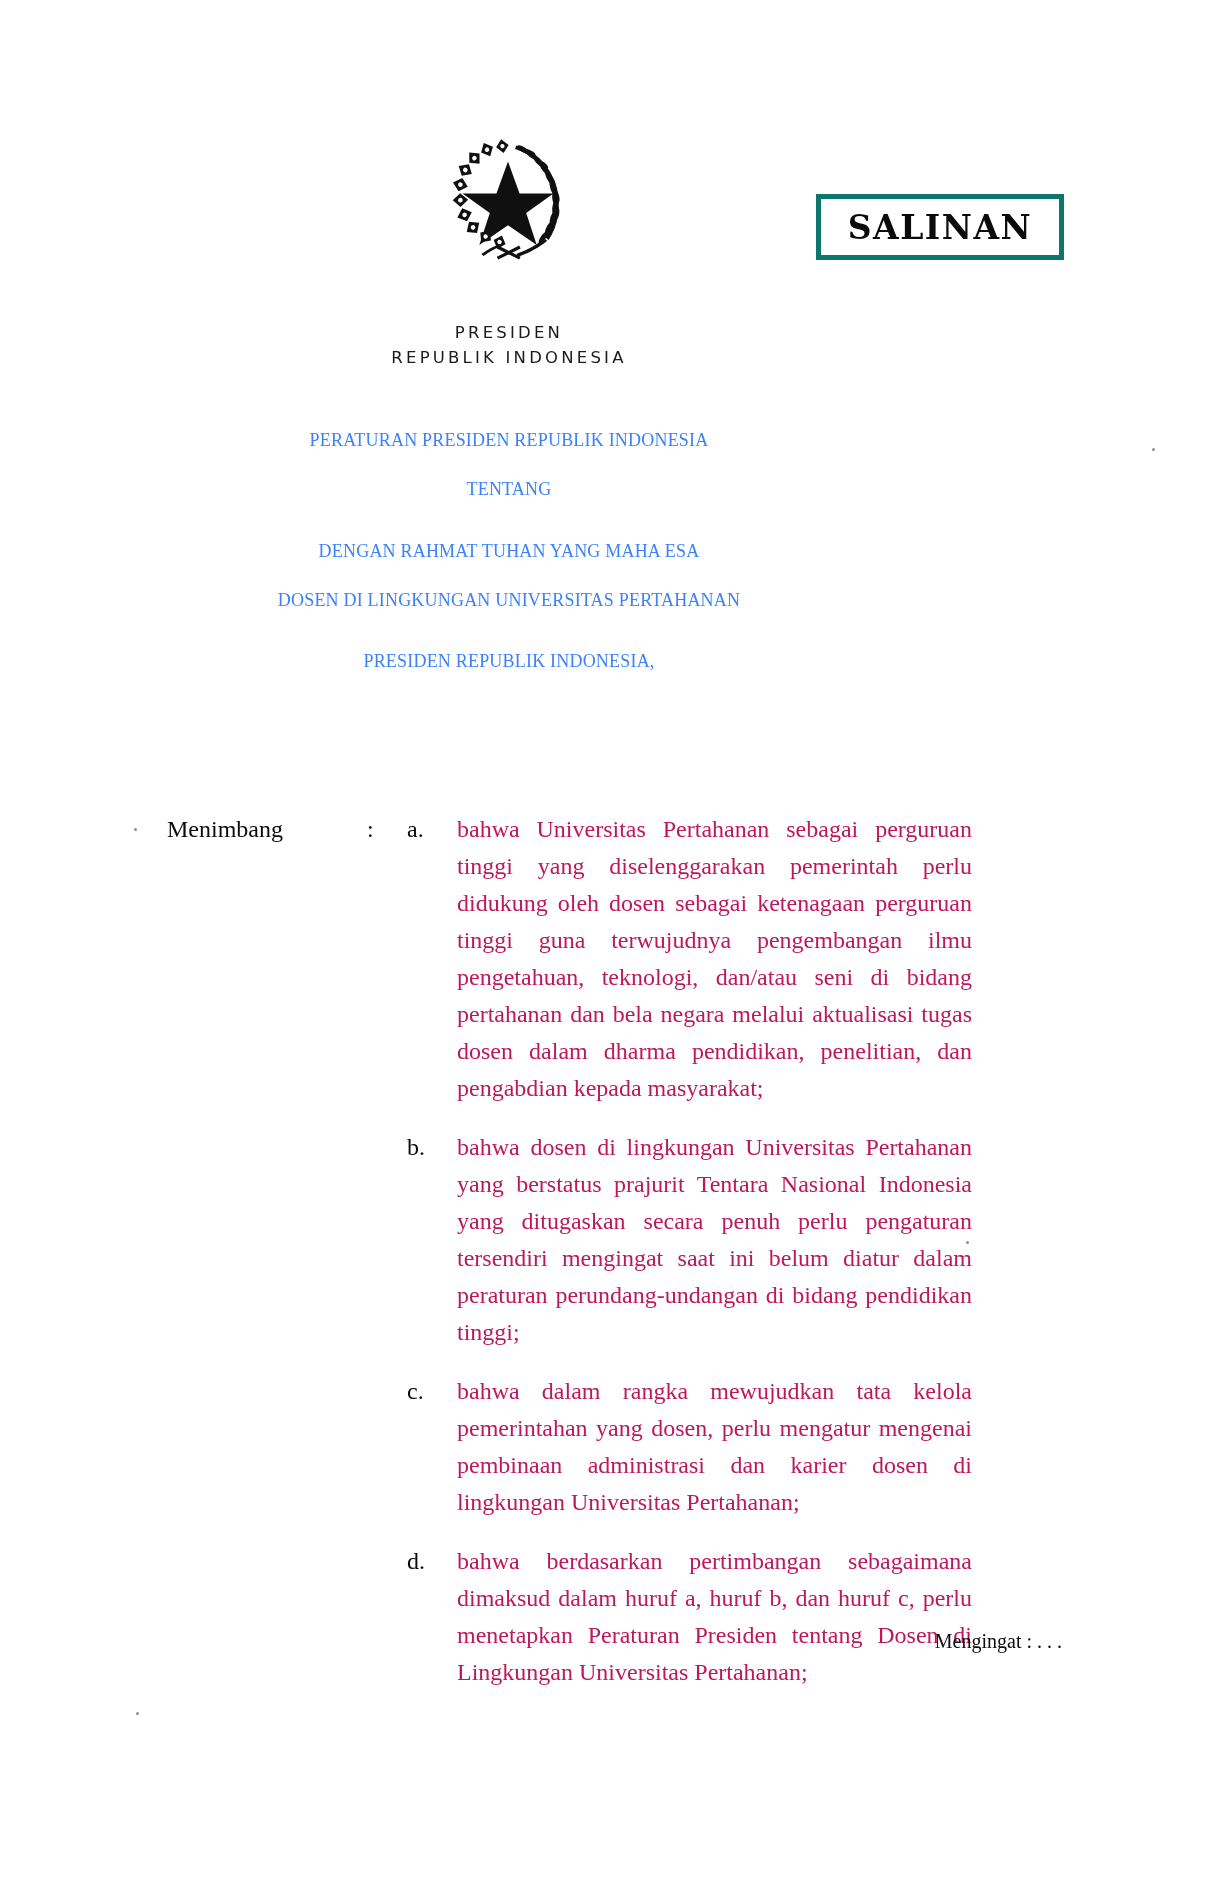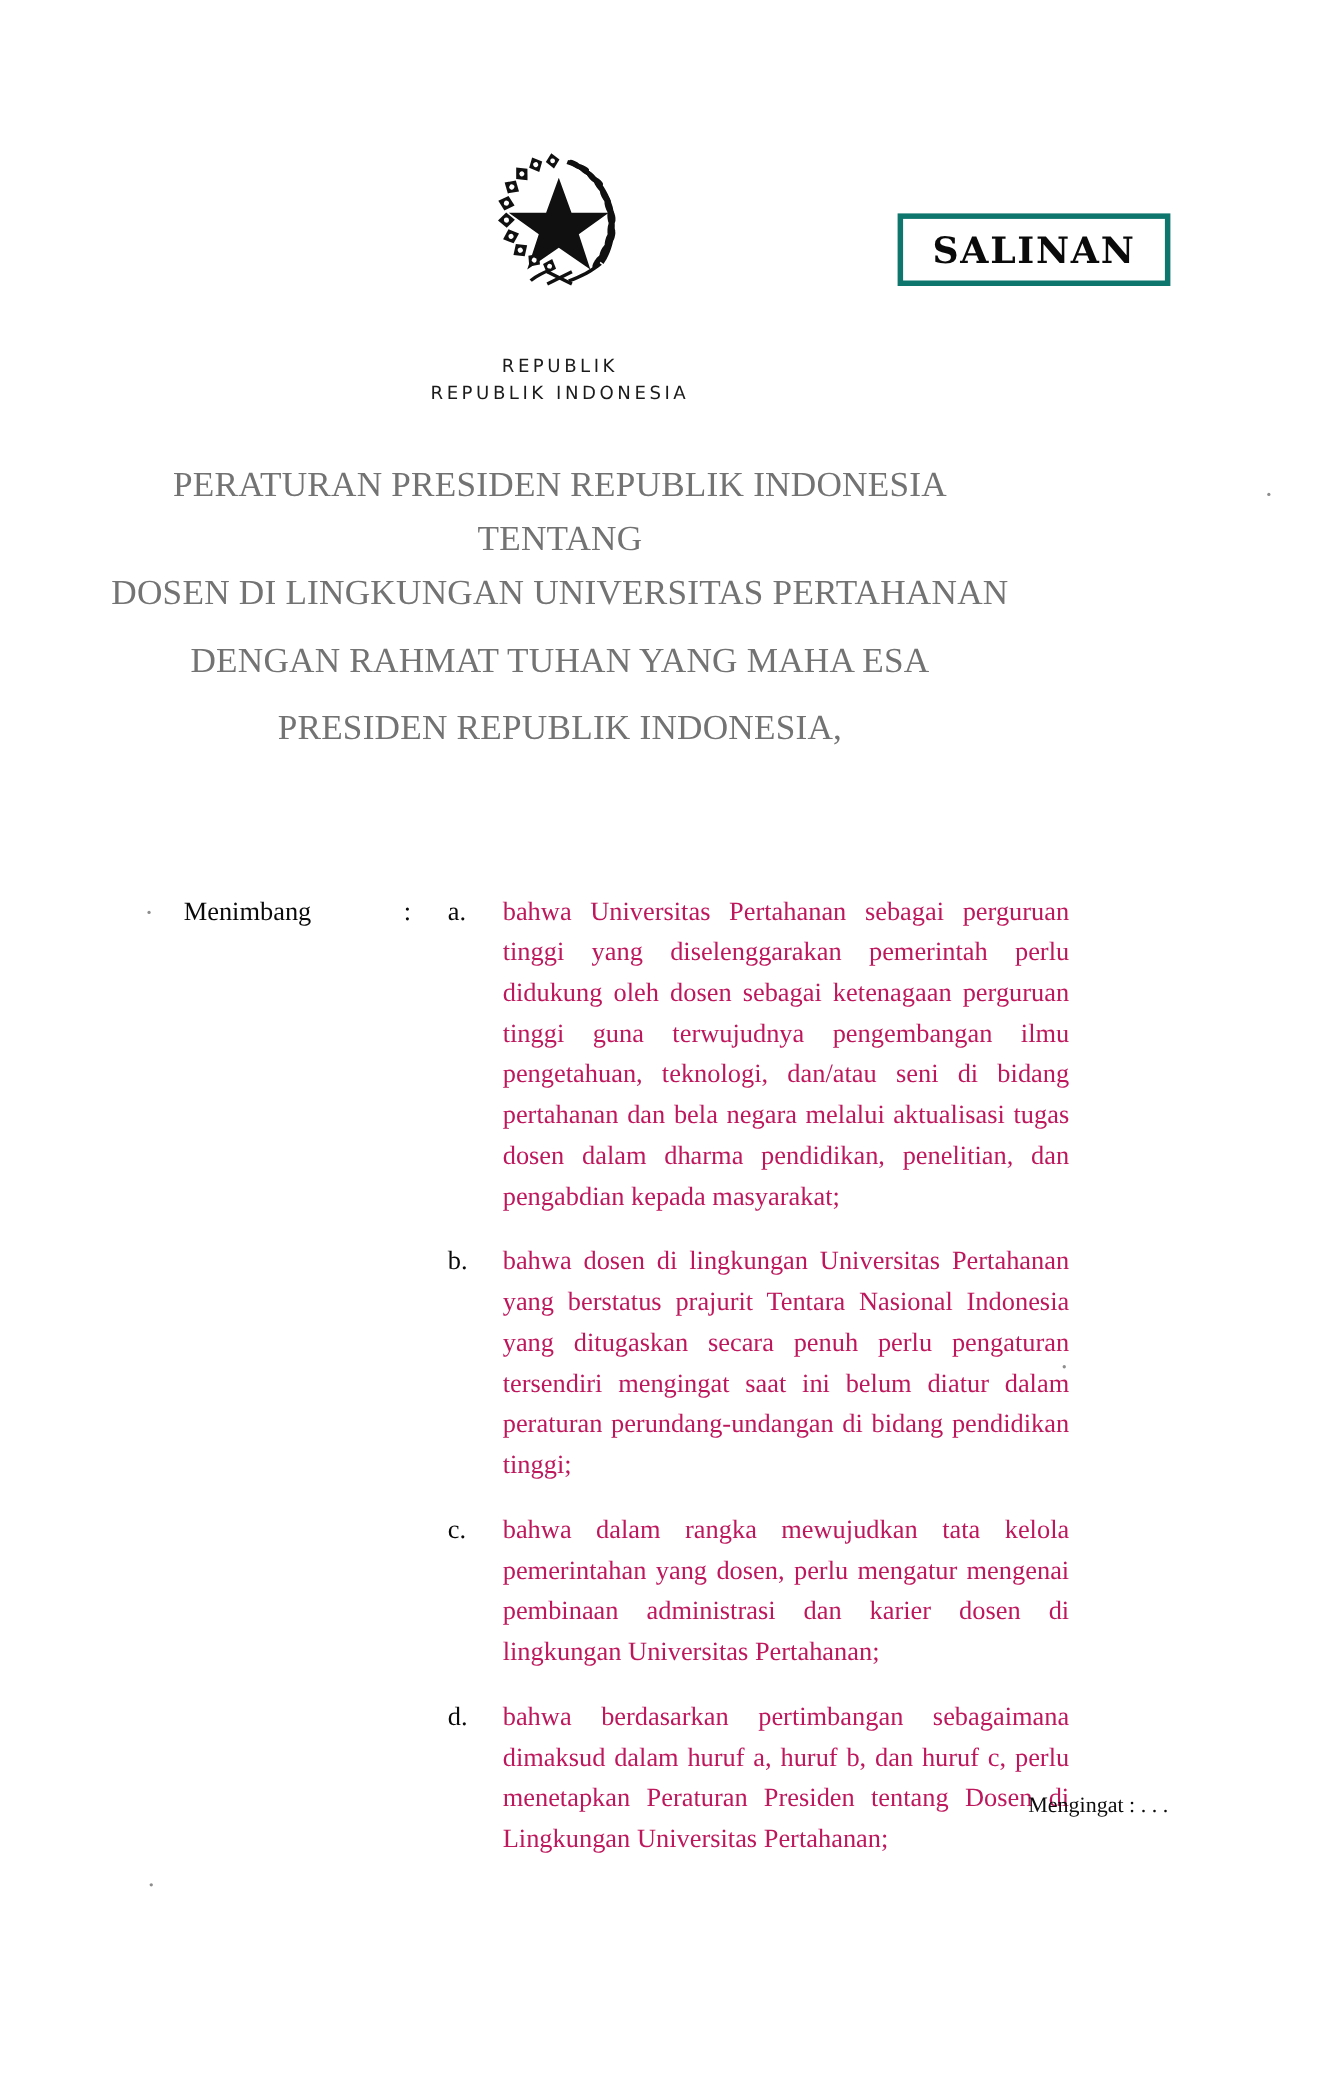--- a/index.html
+++ b/index.html
@@ -67,24 +67,24 @@
 
   
   .title-block {
     position: absolute;
     left: 0;
     top: 425px;
     width: 1018px;
     text-align: center;
   }
   .title-line {
-    font-size: 32px;
+    font-size: 18px;
     line-height: 30px;
     letter-spacing: 0.2px;
-    color: #737373;
+    color: #3b82f6;
   }
   .t-gap-1 { margin-top: 20px; }
   .t-gap-2 { margin-top: 19px; }
   .t-gap-3 { margin-top: 19px; }
   .t-gap-4 { margin-top: 32px; }
   .t-gap-5 { margin-top: 31px; }
   .nomor-line .sp { display: inline-block; width: 11px; }
 
   
   .considering {
@@ -275,29 +275,29 @@
         <path d="M116,168 L84,184 L86,188 L118,172 Z"></path>
       </g>
     </svg>
   </div>
 
   <div class="salinan-stamp">
     <span class="txt">SALINAN</span>
   </div>
 
   <div class="institution">
-    <div>REPUBLIK</div>
+    <div>PRESIDEN</div>
     <div>REPUBLIK INDONESIA</div>
   </div>
 
   <div class="title-block">
     <div class="title-line">PERATURAN PRESIDEN REPUBLIK INDONESIA</div>
     <div class="title-line t-gap-2">TENTANG</div>
+    <div class="title-line t-gap-4">DENGAN RAHMAT TUHAN YANG MAHA ESA</div>
     <div class="title-line t-gap-3">DOSEN DI LINGKUNGAN UNIVERSITAS PERTAHANAN</div>
-    <div class="title-line t-gap-4">DENGAN RAHMAT TUHAN YANG MAHA ESA</div>
     <div class="title-line t-gap-5">PRESIDEN REPUBLIK INDONESIA,</div>
   </div>
 
   <div class="considering">
     <div class="consider-row">
       <div class="label-cell">Menimbang</div>
       <div class="colon-cell">:</div>
       <div class="items-cell">
 
         <div class="item">

